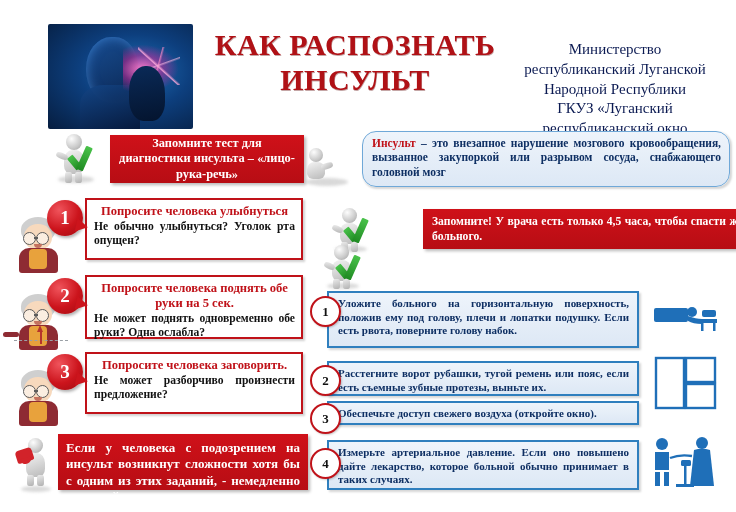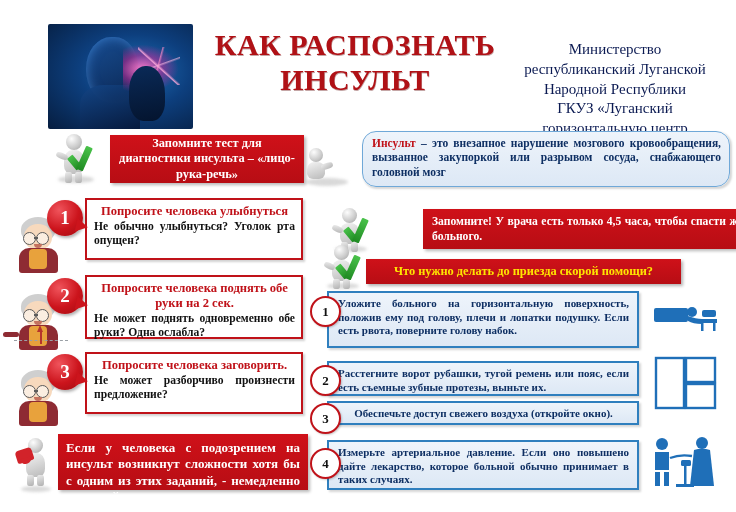--- a/index.html
+++ b/index.html
@@ -374,21 +374,21 @@
   <div class="main-title">
     <div>КАК РАСПОЗНАТЬ</div>
     <div>ИНСУЛЬТ</div>
   </div>
 
   <div class="ministry">
     <div>Министерство</div>
     <div>республиканский Луганской</div>
     <div>Народной Республики</div>
     <div>ГКУЗ «Луганский</div>
-    <div>горизонтальную центр</div>
+    <div>республиканский окно</div>
     <div>здоровья» ЛНР</div>
   </div>
 
   <div class="fig3d" style="left:52px; top:132px; width:52px; height:52px;">
     <div class="shadow" style="left:6px; top:44px; width:36px; height:7px;"></div>
     <div class="fhead" style="left:14px; top:2px; width:16px; height:16px;"></div>
     <div class="fbody" style="left:12px; top:18px; width:20px; height:24px;"></div>
     <div class="farm" style="left:4px; top:21px; width:12px; height:6px; transform:rotate(22deg);"></div>
     <div class="fleg" style="left:13px; top:40px; width:7px; height:11px;"></div>
     <div class="fleg" style="left:23px; top:40px; width:7px; height:11px;"></div>
@@ -434,21 +434,21 @@
   <div class="dash-guide" style="left:14px; top:340px; width:54px;"></div>
   <div class="arrow-stem" style="left:40px; top:330px; height:14px;"></div>
   <div class="arrow-up" style="left:37px; top:325px;"></div>
 
   <div class="num-badge" style="left:47px; top:278px;">
     <span>2</span>
     <span class="tail"></span>
   </div>
 
   <div class="test-box" style="left:85px; top:275px; width:218px; height:64px;">
-    <div class="t-head">Попросите человека поднять обе руки на 2 сек.</div>
+    <div class="t-head">Попросите человека поднять обе руки на 5 сек.</div>
     <div class="t-body">Не может поднять одновременно обе руки? Одна ослабла?</div>
   </div>
 
   <div class="granny" style="left:12px; top:368px;">
     <div class="g-hair"></div>
     <div class="g-face"></div>
     <div class="g-glass l"></div>
     <div class="g-glass r"></div>
     <div class="g-bridge"></div>
     <div class="g-mouth"></div>
@@ -511,23 +511,20 @@
   <div class="fig3d" style="left:322px; top:243px; width:48px; height:48px;">
     <div class="shadow" style="left:5px; top:40px; width:32px; height:6px;"></div>
     <div class="fhead" style="left:12px; top:2px; width:15px; height:15px;"></div>
     <div class="fbody" style="left:10px; top:17px; width:19px; height:21px;"></div>
     <div class="farm" style="left:2px; top:20px; width:11px; height:6px; transform:rotate(24deg);"></div>
     <div class="fleg" style="left:11px; top:36px; width:7px; height:10px;"></div>
     <div class="fleg" style="left:21px; top:36px; width:7px; height:10px;"></div>
     <div class="checkmark" style="left:14px; top:12px;"></div>
   </div>
 
-  <div class="red-banner-yellow" style="left:366px; top:259px; width:315px; height:25px; font-size:12.4px; line-height:25px;">
-    <span>Что нужно делать до приезда скорой помощи?</span>
-  </div>
 
   <div class="circ-num" style="left:310px; top:296px;">
     <span>1</span>
   </div>
   <div class="blue-box" style="left:327px; top:291px; width:312px; height:57px; font-size:11px;">
     <div class="line">Уложите больного на горизонтальную поверхность, положив ему под голову, плечи и лопатки подушку. Если есть рвота, поверните голову набок.</div>
   </div>
 
   <svg class="picto" style="left:652px; top:300px;" width="66" height="34" viewBox="0 0 66 34">
     <rect x="2" y="8" width="34" height="14" rx="2" fill="#1f6fb8"></rect>
@@ -549,21 +546,21 @@
   <svg class="picto" style="left:654px; top:356px;" width="64" height="56" viewBox="0 0 64 56">
     <rect x="2" y="2" width="28" height="50" fill="none" stroke="#1f6fb8" stroke-width="2.4"></rect>
     <rect x="32" y="2" width="29" height="24" fill="none" stroke="#1f6fb8" stroke-width="2.4"></rect>
     <rect x="32" y="28" width="29" height="24" fill="none" stroke="#1f6fb8" stroke-width="2.4"></rect>
   </svg>
 
   <div class="circ-num" style="left:310px; top:403px;">
     <span>3</span>
   </div>
   <div class="blue-box" style="left:327px; top:401px; width:312px; height:24px; font-size:11px;">
-    <div class="line" style="text-align:center;">Обеспечьте доступ свежего воздуха (откройте окно).</div>
+    <div class="line" style="text-align:left;">Обеспечьте доступ свежего воздуха (откройте окно).</div>
   </div>
 
   <div class="circ-num" style="left:310px; top:448px;">
     <span>4</span>
   </div>
   <div class="blue-box" style="left:327px; top:440px; width:312px; height:50px; font-size:11px;">
     <div class="line">Измерьте артериальное давление. Если оно повышено дайте лекарство, которое больной обычно принимает в таких случаях.</div>
   </div>
 
   <svg class="picto" style="left:648px; top:436px;" width="72" height="56" viewBox="0 0 72 56">

